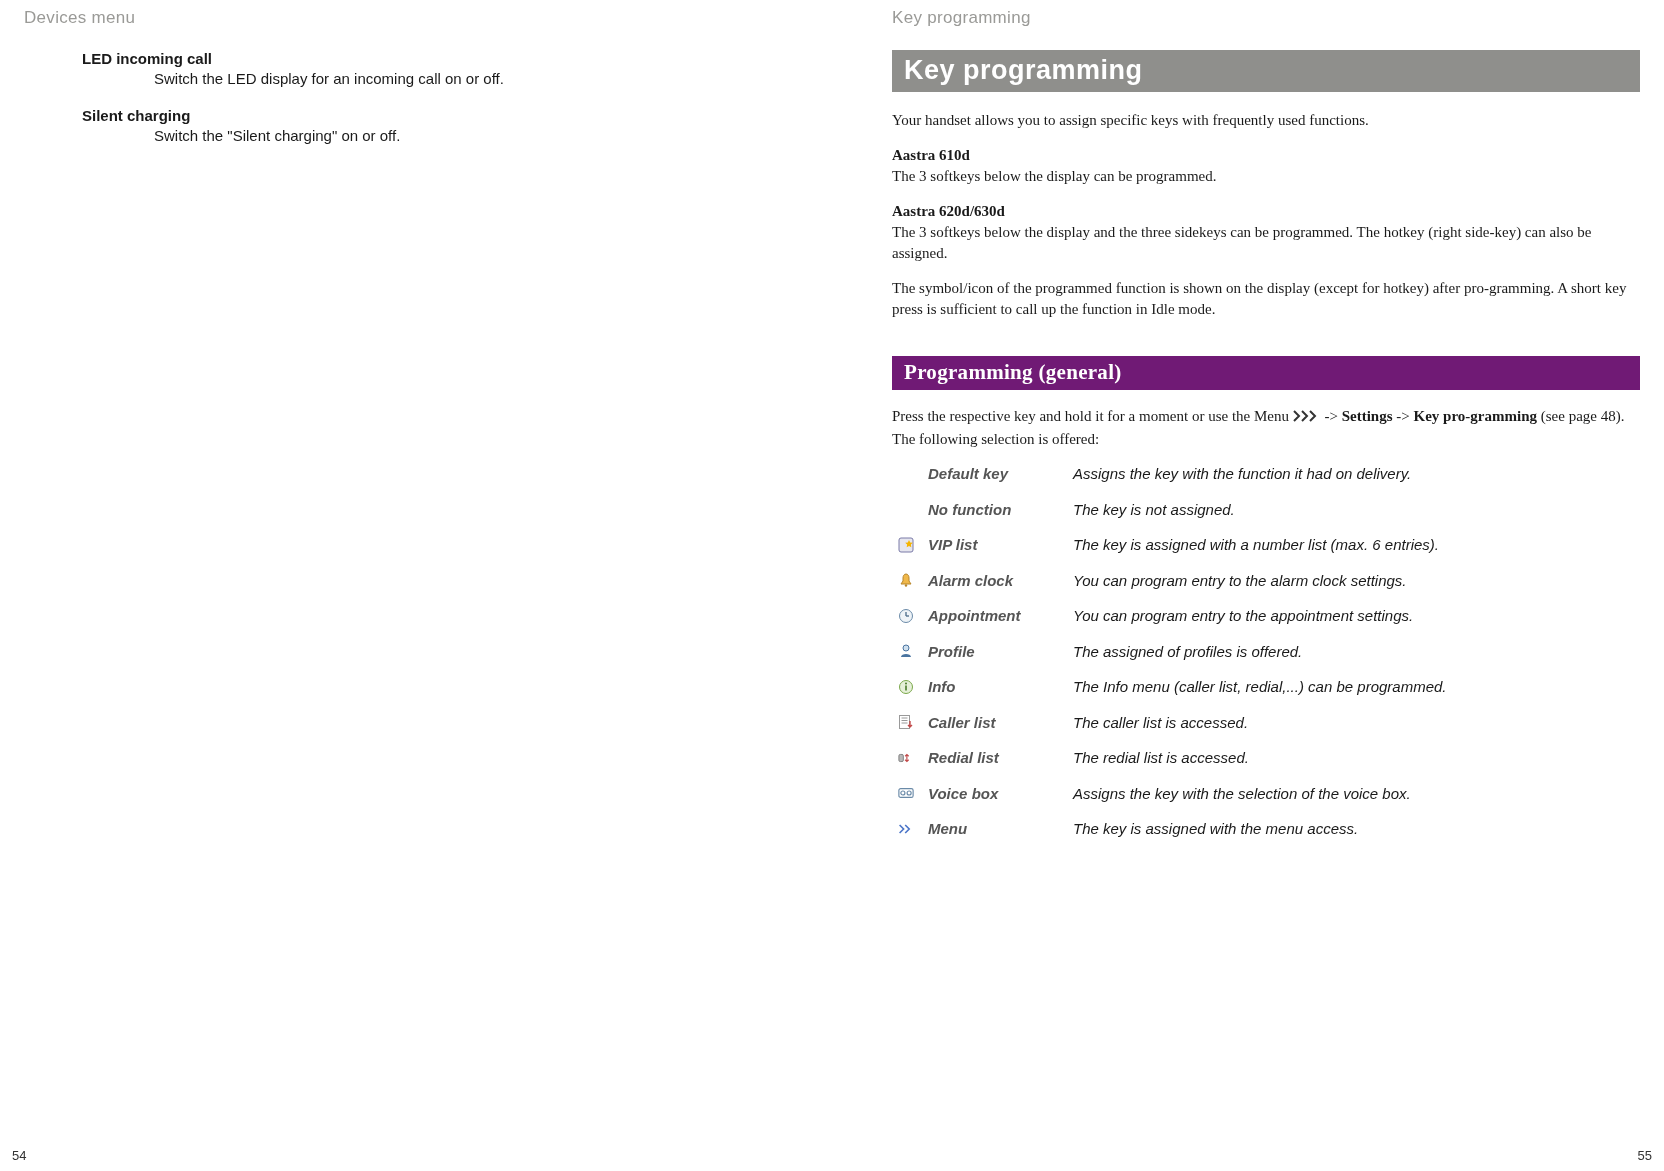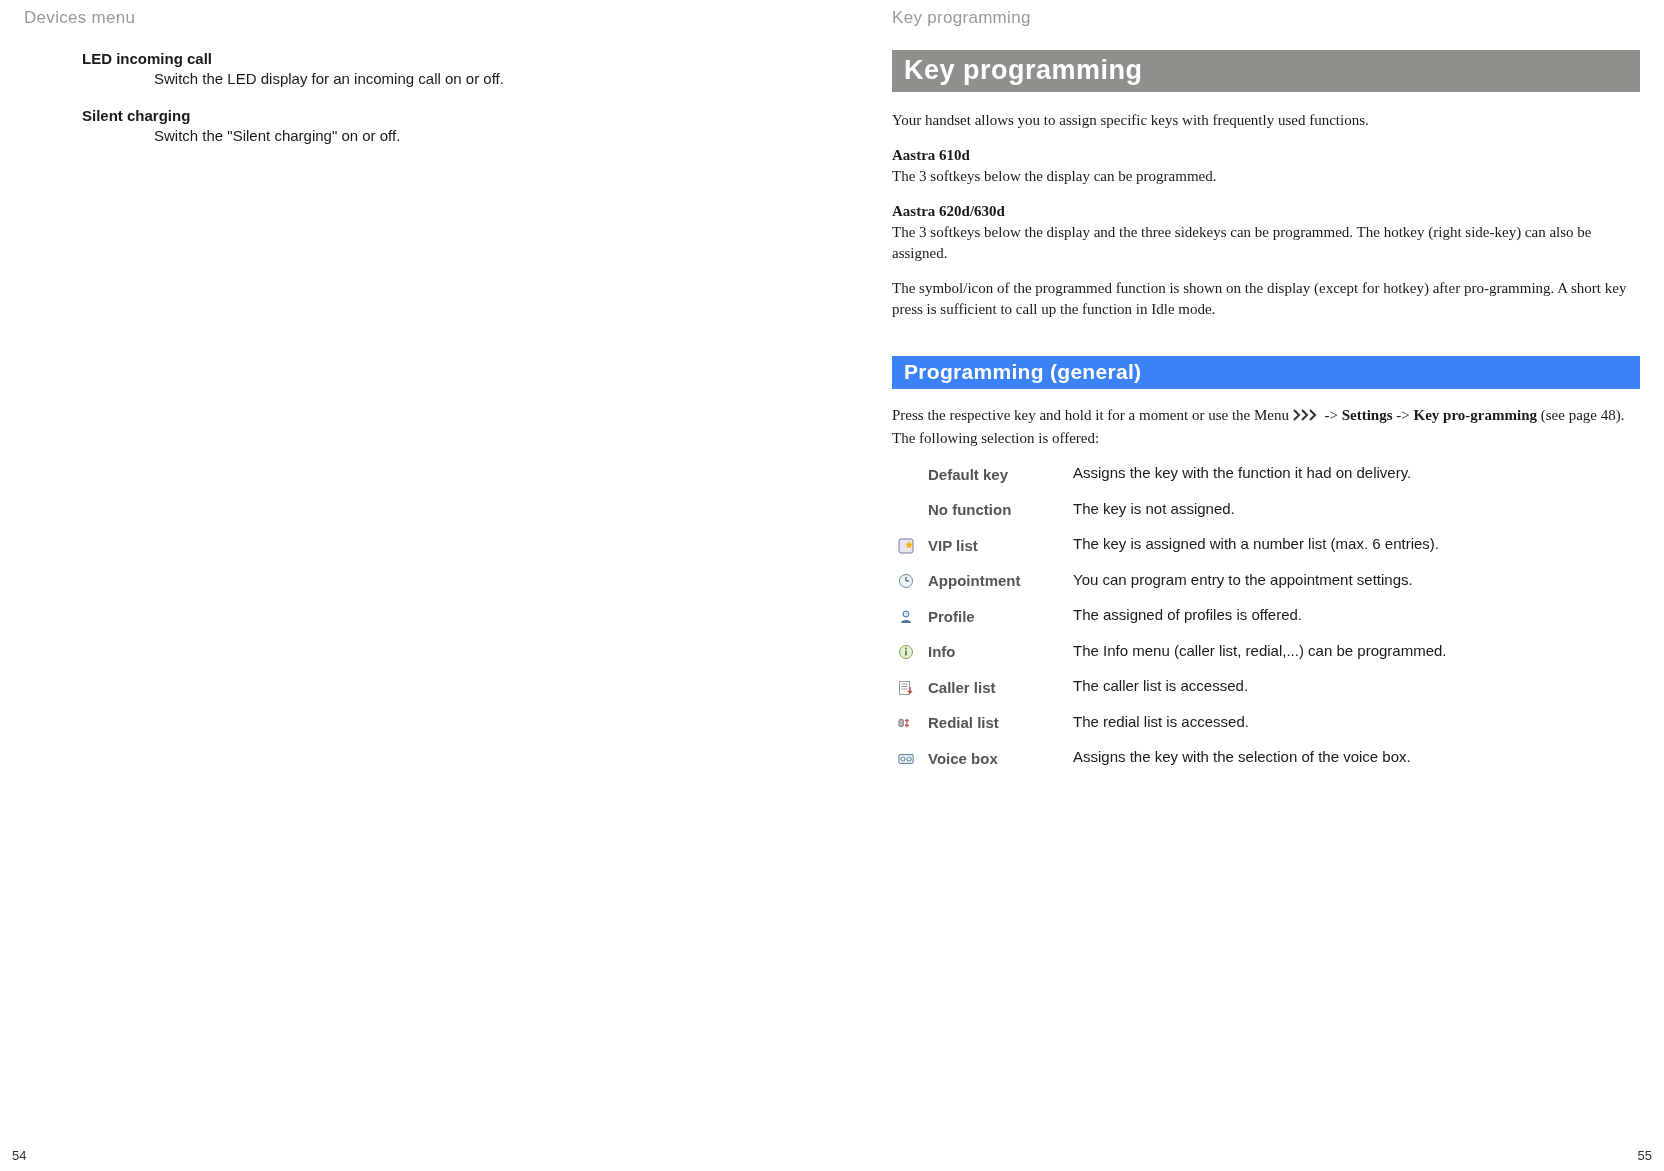--- a/index.html
+++ b/index.html
@@ -64,49 +64,51 @@
     .title-bar {
       background: #8f8f8c;
       color: #fff;
       font-size: 27px;
       font-weight: 700;
       letter-spacing: 0.5px;
       padding: 5px 12px 6px 12px;
       margin-bottom: 18px;
     }
     .sub-bar {
-      background: #3b82f6;
+      background: #701a75;
       color: #fff;
       font-size: 21px;
       font-weight: 600;
       letter-spacing: 0.3px;
       padding: 4px 12px 5px 12px;
       margin-top: 36px;
       margin-bottom: 16px;
+      font-family: Liberation Serif, serif;
     }
     .body-p {
       line-height: 1.4;
       margin-bottom: 14px;
       font-family: Liberation Serif, serif;
     }
     .bold { font-weight: 700; }
 
     .chev-icon {
       display: inline-block;
       vertical-align: -2px;
     }
 
     .opt-table {
       margin-top: 14px;
       margin-left: 6px;
     }
     .opt-row {
       display: flex;
-      align-items: flex-end;
+      align-items: center;
       margin-bottom: 16px;
+      font-style: italic;
     }
     .opt-icon {
       width: 30px;
       flex-shrink: 0;
       display: flex;
       align-items: center;
       justify-content: flex-start;
     }
     .opt-name {
       width: 145px;
@@ -194,20 +196,30 @@
       <div class="opt-icon">
         <svg class="svg-icon" viewBox="0 0 16 16">
             <rect x="1" y="1" width="14" height="14" rx="2" fill="#e6e6ee" stroke="#7a7aa8"></rect>
             <polygon points="11,3 12.2,5.4 14.8,5.8 12.9,7.6 13.3,10.2 11,8.9 8.7,10.2 9.1,7.6 7.2,5.8 9.8,5.4" fill="#f5b400"></polygon>
           </svg>
       </div>
       <div class="opt-name">VIP list</div>
       <div class="opt-desc">The key is assigned with a number list (max. 6 entries).</div>
     </div>
 
+    <div class="opt-row">
+      <div class="opt-icon">
+        <svg class="svg-icon" viewBox="0 0 16 16">
+            <path d="M8 2 C10 2 11 4 11 6 L11 9 L13 12 L3 12 L5 9 L5 6 C5 4 6 2 8 2 Z" fill="#f0b84a" stroke="#b8862b"></path>
+            <circle cx="8" cy="13.5" r="1.2" fill="#b8862b"></circle>
+          </svg>
+      </div>
+      <div class="opt-name">Alarm clock</div>
+      <div class="opt-desc">You can program entry to the alarm clock settings.</div>
+    </div>
 
     <div class="opt-row">
       <div class="opt-icon">
         <svg class="svg-icon" viewBox="0 0 16 16">
             <circle cx="8" cy="8" r="6.5" fill="#eef3f7" stroke="#6a8aa8"></circle>
             <line x1="8" y1="8" x2="8" y2="4" stroke="#4a6a88" stroke-width="1.3"></line>
             <line x1="8" y1="8" x2="11" y2="8" stroke="#4a6a88" stroke-width="1.3"></line>
           </svg>
       </div>
       <div class="opt-name">Appointment</div>
@@ -267,17 +279,27 @@
         <svg class="svg-icon" viewBox="0 0 18 12">
             <rect x="1" y="1" width="16" height="10" rx="2" fill="none" stroke="#6a8aa8" stroke-width="1.3"></rect>
             <circle cx="5.5" cy="6" r="2.3" fill="none" stroke="#6a8aa8" stroke-width="1.3"></circle>
             <circle cx="12.5" cy="6" r="2.3" fill="none" stroke="#6a8aa8" stroke-width="1.3"></circle>
           </svg>
       </div>
       <div class="opt-name">Voice box</div>
       <div class="opt-desc">Assigns the key with the selection of the voice box.</div>
     </div>
 
+    <div class="opt-row">
+      <div class="opt-icon">
+        <svg class="svg-icon" viewBox="0 0 20 14">
+            <path d="M2 2 L7 7 L2 12" stroke="#4a74c8" stroke-width="2" fill="none"></path>
+            <path d="M9 2 L14 7 L9 12" stroke="#4a74c8" stroke-width="2" fill="none"></path>
+          </svg>
+      </div>
+      <div class="opt-name">Menu</div>
+      <div class="opt-desc">The key is assigned with the menu access.</div>
+    </div>
 
   </div>
 
   <div class="page-number">55</div>
 </div>
 
 </body></html>

